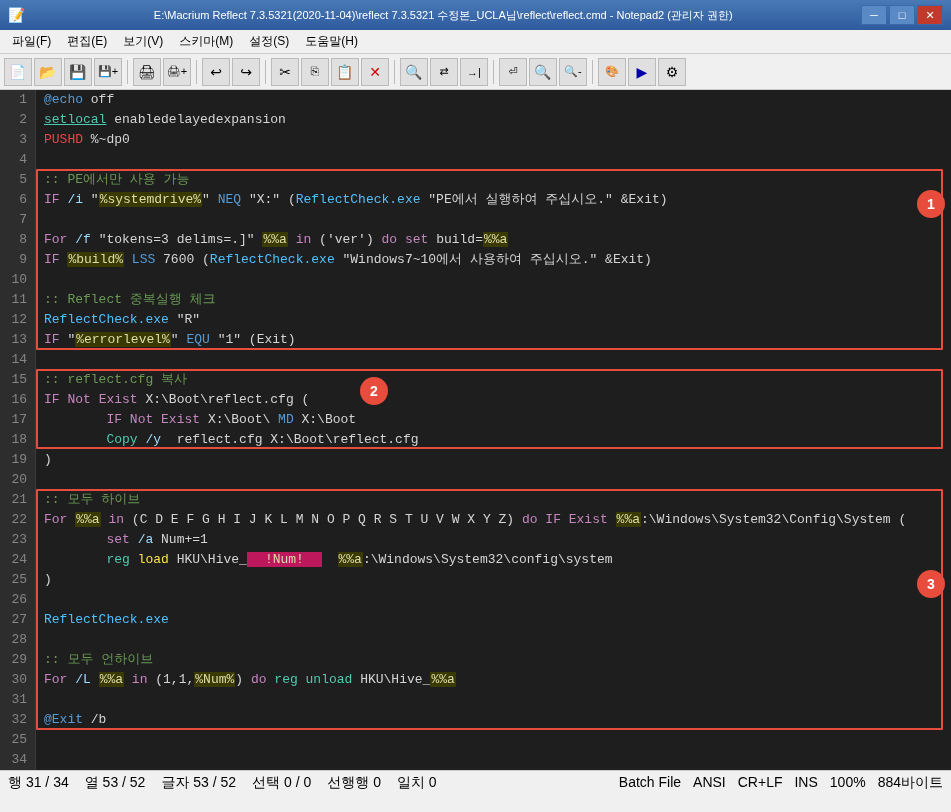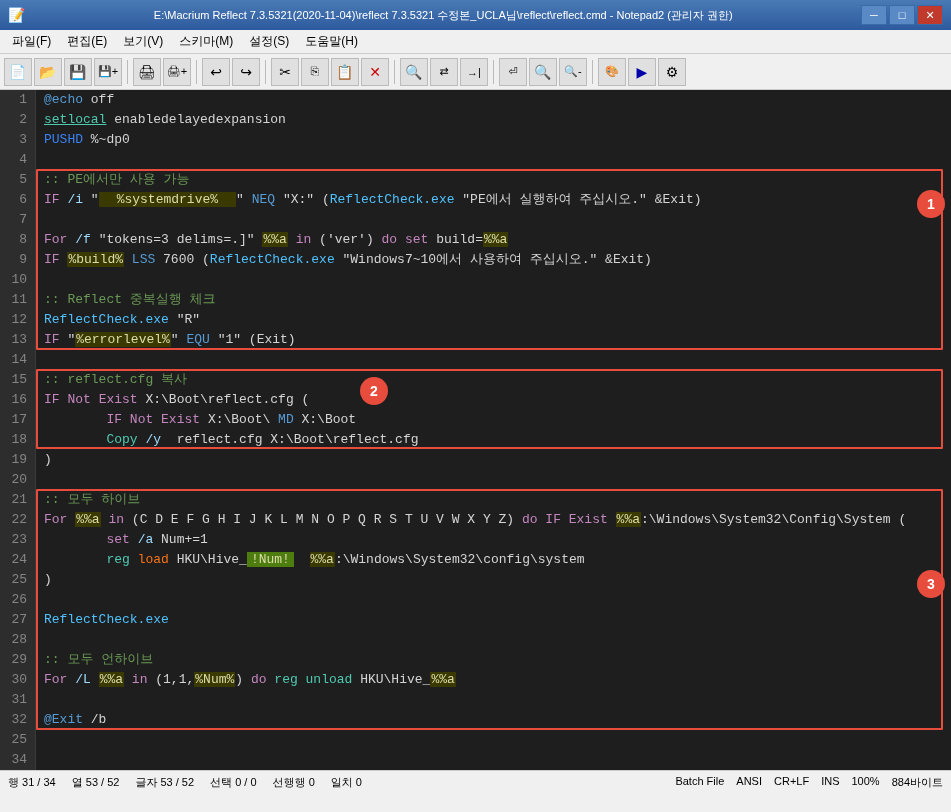--- a/index.html
+++ b/index.html
@@ -141,21 +141,21 @@
     }
 
     
     .status-bar {
       background: #f0f0f0;
       height: 24px;
       display: flex;
       align-items: center;
       padding: 0 8px;
       font-family: 'Segoe UI', sans-serif;
-      font-size: 11px;
+      font-size: 14px;
       border-top: 1px solid #ccc;
       gap: 16px;
       justify-content: space-between;
     }
     .status-left { display: flex; gap: 16px; }
     .status-right { display: flex; gap: 12px; }
 
     
     .code-area::-webkit-scrollbar { width: 10px; height: 10px; }
     .code-area::-webkit-scrollbar-track { background: #2d2d2d; }
@@ -269,42 +269,42 @@
         <div>29</div>
         <div>30</div>
         <div>31</div>
         <div>32</div>
         <div>25</div>
         <div>34</div>
       </div>
     <div class="code-area" id="codeArea">
         <div class="code-line"><span style="color:#569cd6;">@echo</span> off</div>
         <div class="code-line"><span style="color:#4ec9b0;text-decoration:underline;">setlocal</span> enabledelayedexpansion</div>
-        <div class="code-line"><span style="color:#3b82f6;">PUSHD</span> %~dp0</div>
+        <div class="code-line"><span style="color:#ef4444;">PUSHD</span> %~dp0</div>
         <div class="code-line">&nbsp;</div>
         <div class="code-line"><span style="color:#6a9955;">:: PE에서만 사용 가능</span></div>
-        <div class="code-line"><span style="color:#c586c0;">IF</span> <span style="color:#9cdcfe;">/i</span> "<span style="color:#dcdcaa;background:#3a3a00;padding:0 18px;">%systemdrive%</span>" <span style="color:#569cd6;">NEQ</span> "X:" (<span style="color:#4fc1ff;">ReflectCheck.exe</span> "PE에서 실행하여 주십시오." &amp;Exit)</div>
+        <div class="code-line"><span style="color:#c586c0;">IF</span> <span style="color:#9cdcfe;">/i</span> "<span style="color:#dcdcaa;background:#3a3a00;padding:0 1px;">%systemdrive%</span>" <span style="color:#569cd6;">NEQ</span> "X:" (<span style="color:#4fc1ff;">ReflectCheck.exe</span> "PE에서 실행하여 주십시오." &amp;Exit)</div>
         <div class="code-line">&nbsp;</div>
         <div class="code-line"><span style="color:#c586c0;">For</span> <span style="color:#9cdcfe;">/f</span> "tokens=3 delims=.]" <span style="color:#dcdcaa;background:#3a3a00;padding:0 1px;">%%a</span> <span style="color:#c586c0;">in</span> ('ver') <span style="color:#c586c0;">do</span> <span style="color:#c586c0;">set</span> build=<span style="color:#dcdcaa;background:#3a3a00;padding:0 1px;">%%a</span></div>
         <div class="code-line"><span style="color:#c586c0;">IF</span> <span style="color:#dcdcaa;background:#3a3a00;padding:0 1px;">%build%</span> <span style="color:#569cd6;">LSS</span> 7600 (<span style="color:#4fc1ff;">ReflectCheck.exe</span> "Windows7~10에서 사용하여 주십시오." &amp;Exit)</div>
         <div class="code-line">&nbsp;</div>
         <div class="code-line"><span style="color:#6a9955;">:: Reflect 중복실행 체크</span></div>
         <div class="code-line"><span style="color:#4fc1ff;">ReflectCheck.exe</span> "R"</div>
         <div class="code-line"><span style="color:#c586c0;">IF</span> "<span style="color:#dcdcaa;background:#3a3a00;padding:0 1px;">%errorlevel%</span>" <span style="color:#569cd6;">EQU</span> "1" (Exit)</div>
         <div class="code-line">&nbsp;</div>
         <div class="code-line"><span style="color:#6a9955;">:: reflect.cfg 복사</span></div>
         <div class="code-line"><span style="color:#c586c0;">IF</span> <span style="color:#c586c0;">Not</span> <span style="color:#c586c0;">Exist</span> X:\Boot\reflect.cfg (</div>
         <div class="code-line">        <span style="color:#c586c0;">IF</span> <span style="color:#c586c0;">Not</span> <span style="color:#c586c0;">Exist</span> X:\Boot\ <span style="color:#569cd6;">MD</span> X:\Boot</div>
         <div class="code-line">        <span style="color:#4ec9b0;">Copy</span> <span style="color:#9cdcfe;">/y</span>  reflect.cfg X:\Boot\reflect.cfg</div>
         <div class="code-line">)</div>
         <div class="code-line">&nbsp;</div>
         <div class="code-line"><span style="color:#6a9955;">:: 모두 하이브</span></div>
         <div class="code-line"><span style="color:#c586c0;">For</span> <span style="color:#dcdcaa;background:#3a3a00;padding:0 1px;">%%a</span> <span style="color:#c586c0;">in</span> (C D E F G H I J K L M N O P Q R S T U V W X Y Z) <span style="color:#c586c0;">do</span> <span style="color:#c586c0;">IF</span> <span style="color:#c586c0;">Exist</span> <span style="color:#dcdcaa;background:#3a3a00;padding:0 1px;">%%a</span>:\Windows\System32\Config\System (</div>
         <div class="code-line">        <span style="color:#c586c0;">set</span> <span style="color:#9cdcfe;">/a</span> Num+=1</div>
-        <div class="code-line">        <span style="color:#4ec9b0;">reg</span> <span style="color:#f97316;">load</span> HKU\Hive_<span style="color:#dcdcaa;background:#4d7c0f;padding:0 4px;">!Num!</span>  <span style="color:#dcdcaa;background:#3a3a00;padding:0 1px;">%%a</span>:\Windows\System32\config\system</div>
+        <div class="code-line">        <span style="color:#4ec9b0;">reg</span> <span style="color:#fde047;">load</span> HKU\Hive_<span style="color:#dcdcaa;background:#be185d;padding:0 18px;">!Num!</span>  <span style="color:#dcdcaa;background:#3a3a00;padding:0 1px;">%%a</span>:\Windows\System32\config\system</div>
         <div class="code-line">)</div>
         <div class="code-line">&nbsp;</div>
         <div class="code-line"><span style="color:#4fc1ff;">ReflectCheck.exe</span></div>
         <div class="code-line">&nbsp;</div>
         <div class="code-line"><span style="color:#6a9955;">:: 모두 언하이브</span></div>
         <div class="code-line"><span style="color:#c586c0;">For</span> <span style="color:#9cdcfe;">/L</span> <span style="color:#dcdcaa;background:#3a3a00;padding:0 1px;">%%a</span> <span style="color:#c586c0;">in</span> (1,1,<span style="color:#dcdcaa;background:#3a3a00;padding:0 1px;">%Num%</span>) <span style="color:#c586c0;">do</span> <span style="color:#4ec9b0;">reg</span> <span style="color:#4ec9b0;">unload</span> HKU\Hive_<span style="color:#dcdcaa;background:#3a3a00;padding:0 1px;">%%a</span></div>
         <div class="code-line">&nbsp;</div>
         <div class="code-line"><span style="color:#569cd6;">@Exit</span> /b</div>
         <div class="code-line">&nbsp;</div>
       </div>

